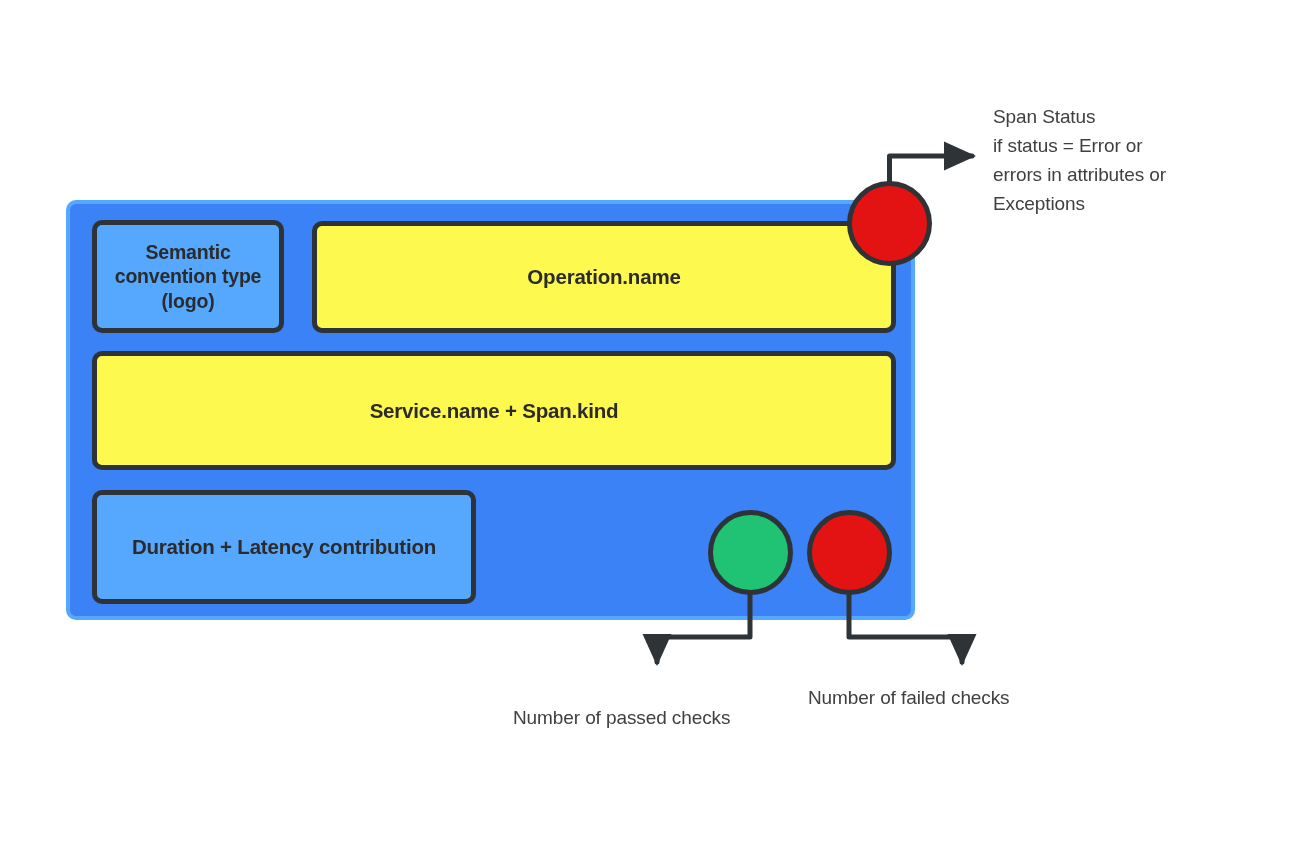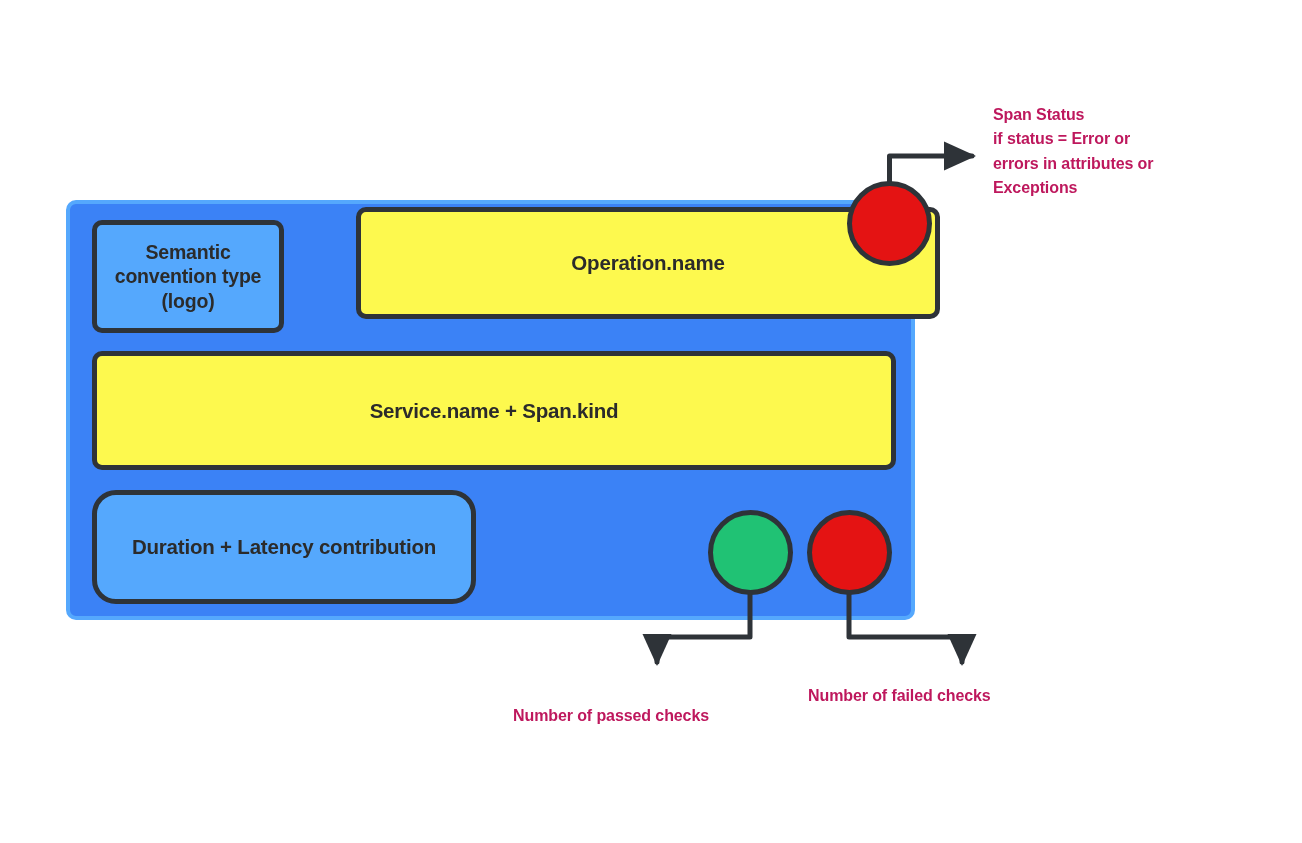--- a/index.html
+++ b/index.html
@@ -85,23 +85,23 @@
   .dot.red   { background: #e41313; }
   .dot.green { background: #20c274; }
 
   .dot-span-status { left: 847px; top: 181px; width: 85px; height: 85px; }
   .dot-passed      { left: 708px; top: 510px; width: 85px; height: 85px; }
   .dot-failed      { left: 807px; top: 510px; width: 85px; height: 85px; }
 
   
   .annotation {
     position: absolute;
-    color: #be185d;
-    font-weight: bold;
-    font-size: 16px;
+    color: #404040;
+    font-weight: normal;
+    font-size: 19px;
     line-height: 1.52;
     white-space: pre-line;
     letter-spacing: -0.1px;
   }
   .ann-span-status { left: 993px; top: 103px; width: 290px; }
   .ann-passed      { left: 513px; top: 684px; width: 300px; margin-top: 20px; }
   .ann-failed      { left: 808px; top: 684px; width: 300px; }
 
   
   #connectors {
@@ -118,29 +118,29 @@
 <div id="stage">
 
   <div class="span-card">
 
     <div class="node blue semantic-box" style="left:22px; top:16px;">
       <span>Semantic
 convention
 type (logo)</span>
     </div>
 
-    <div class="node yellow operation-box" style="left:242px; top:3px;margin-left:44px;">
+    <div class="node yellow operation-box" style="left:242px; top:17px;">
       <span>Operation.name</span>
     </div>
 
     <div class="node yellow service-box" style="left:22px; top:147px;">
       <span>Service.name + Span.kind</span>
     </div>
 
-    <div class="node blue duration-box" style="left:22px; top:286px;border-radius:24px;">
+    <div class="node blue duration-box" style="left:22px; top:286px;">
       <span>Duration + Latency contribution</span>
     </div>
 
   </div>
 
   <svg id="connectors" viewBox="0 0 1302 843" width="1302" height="843">
     <defs>
       <marker id="arrowhead" markerWidth="7" markerHeight="7" refX="5.6" refY="3.5" orient="auto" markerUnits="strokeWidth">
         <path d="M0,0.6 L6.4,3.5 L0,6.4 z" fill="#2e3338"></path>
       </marker>

